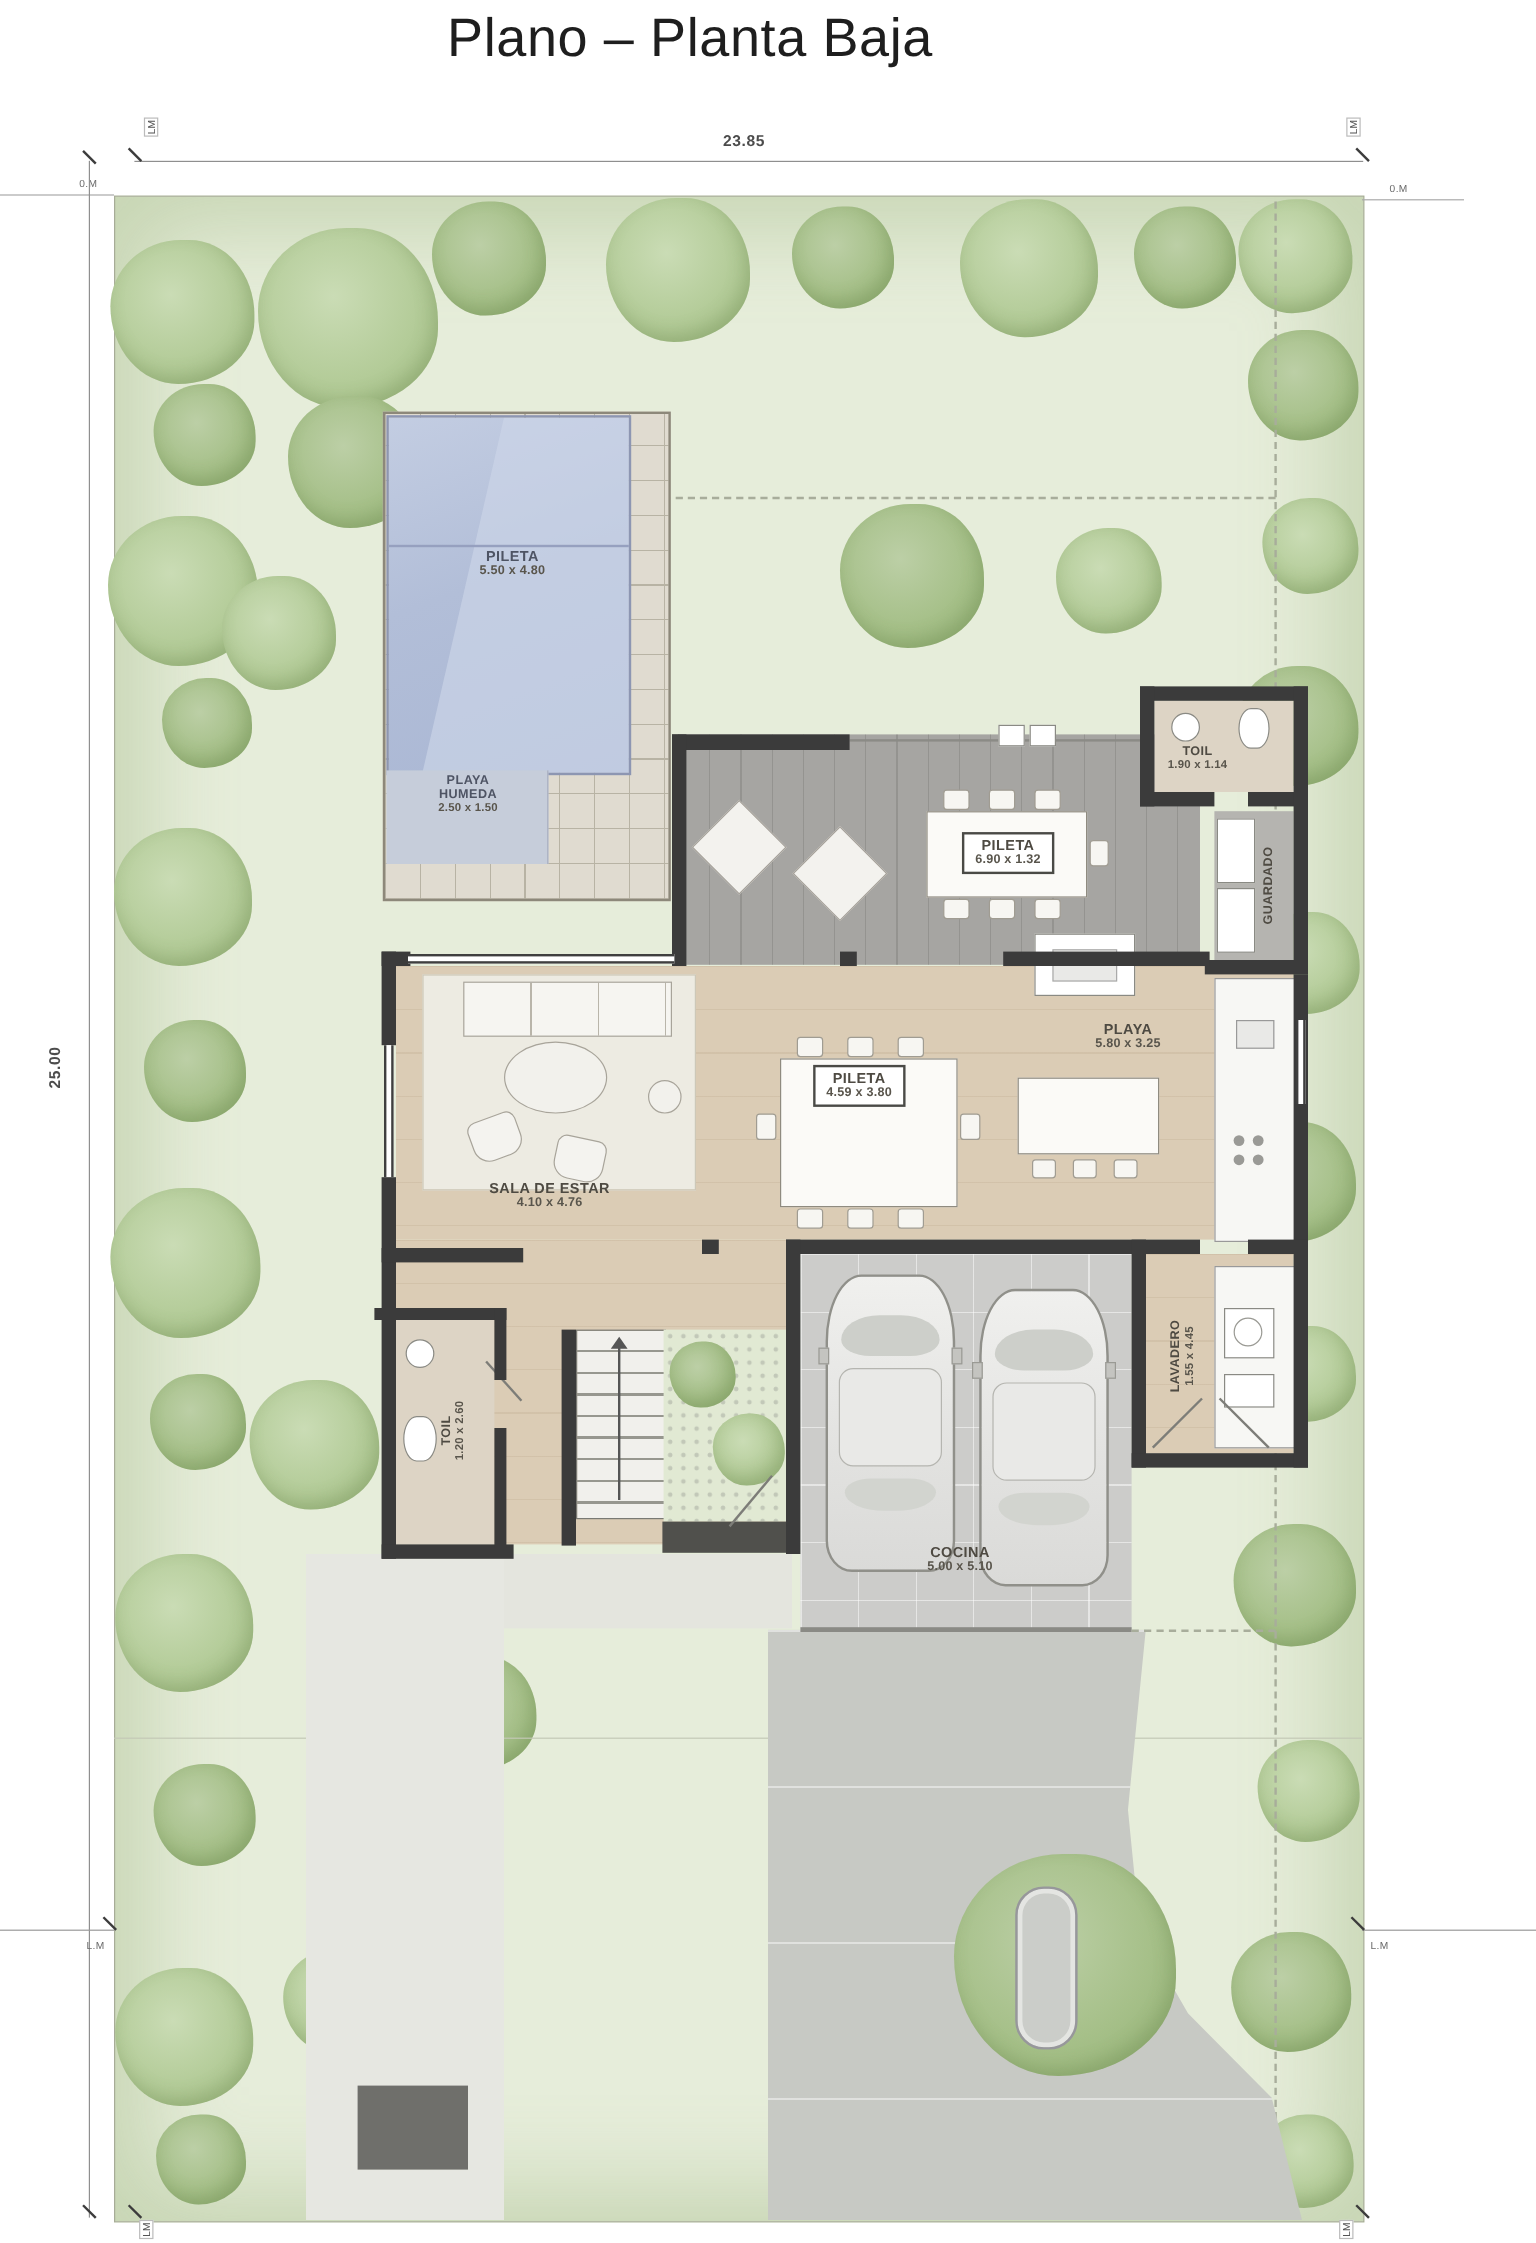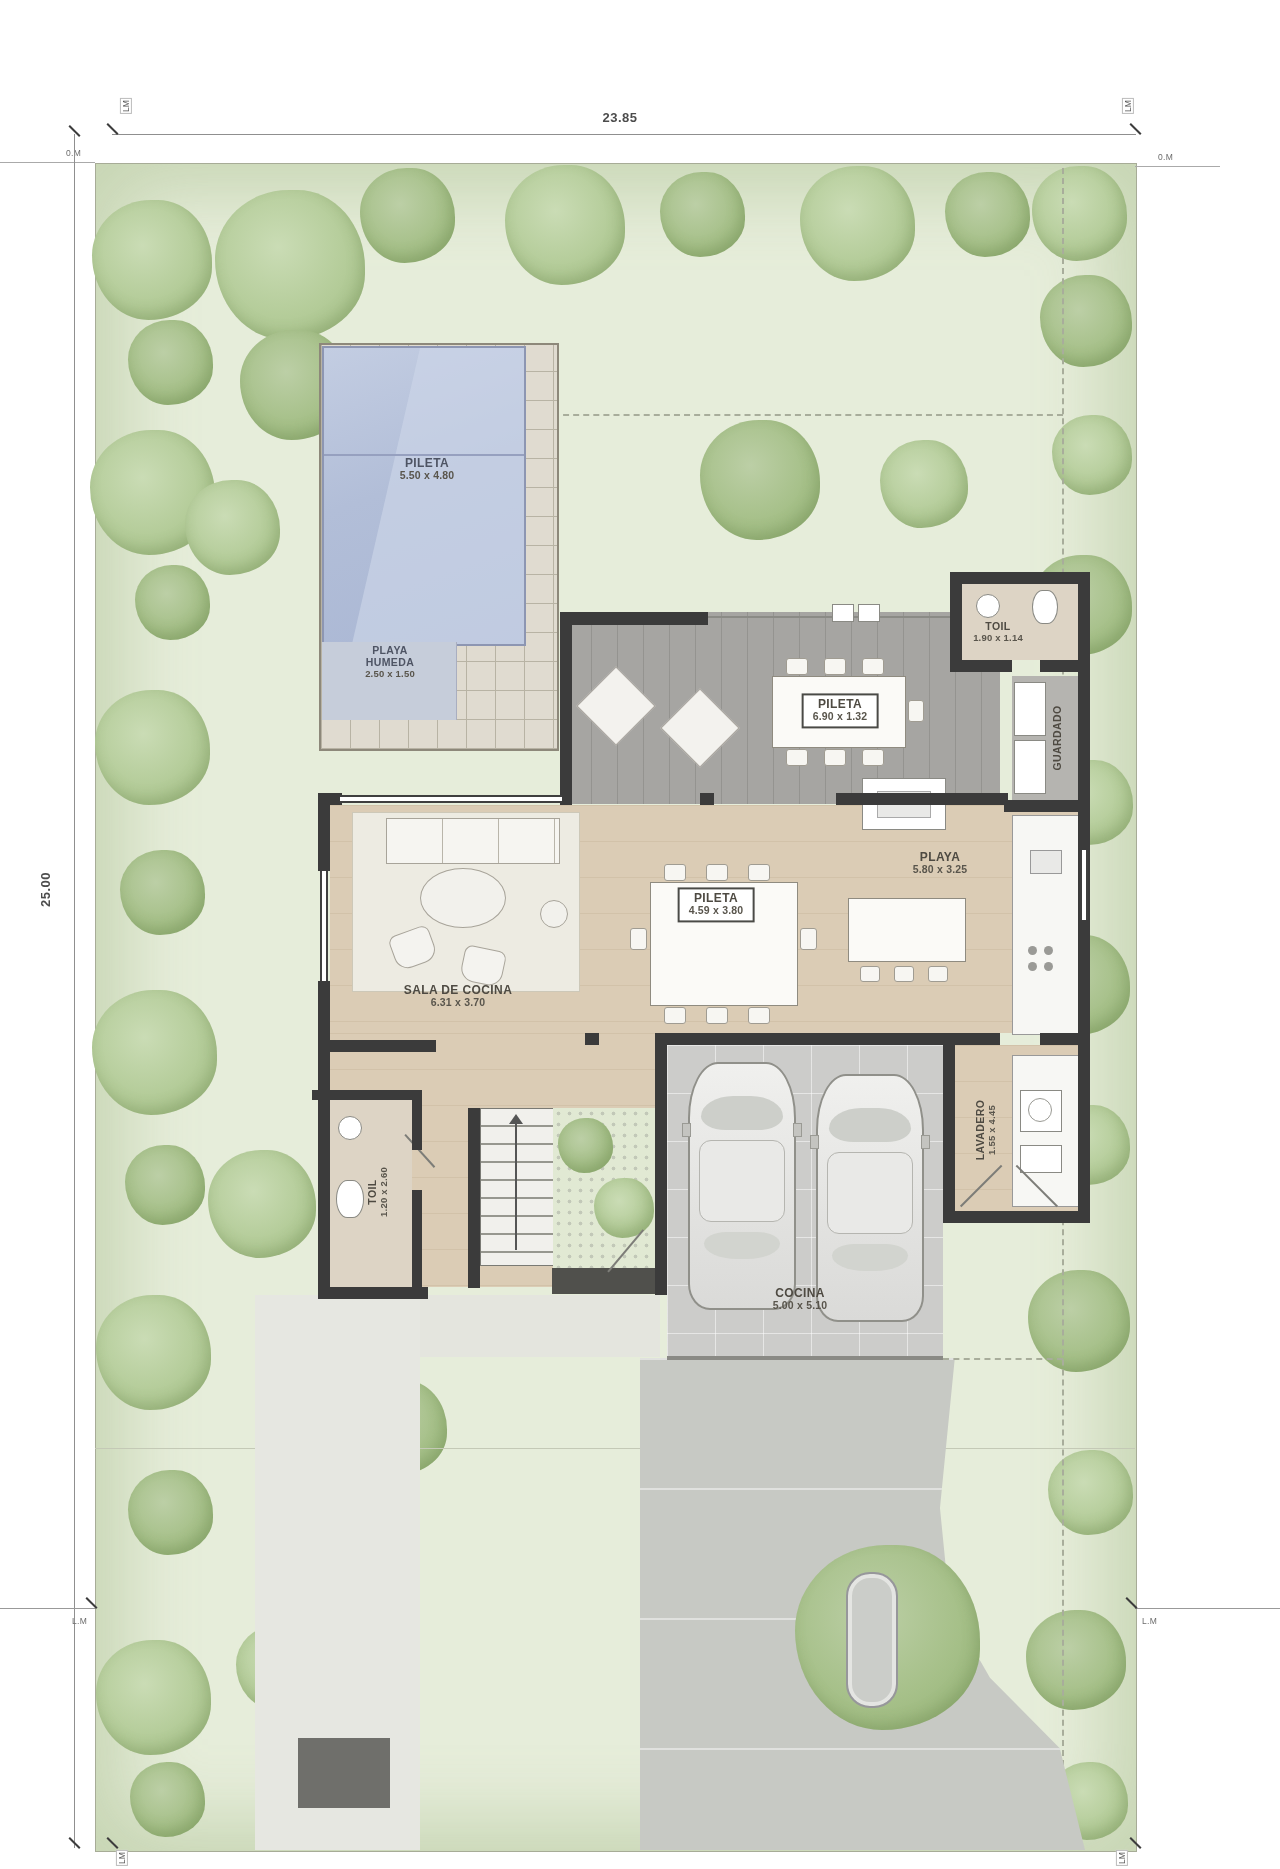--- a/index.html
+++ b/index.html
@@ -76,20 +76,21 @@
   .lbl.wrap{white-space:normal;width:74px;}
   .lbl.sm{font-size:10.5px;}
   .lbl.sm .size{font-size:9.5px;}
   .swing{position:absolute;height:1.5px;background:#7d7d78;}
 </style>
 </head>
 <body>
 
 <div class="plan">
 
+  <div class="title">Plano – Planta Baja</div>
 
   <div class="lot"></div>
 
   <div class="tree" style="left:92px;top:200px;width:120px;height:120px;"></div>
   <div class="tree b" style="left:128px;top:320px;width:85px;height:85px;"></div>
   <div class="tree" style="left:90px;top:430px;width:125px;height:125px;"></div>
   <div class="tree b" style="left:135px;top:565px;width:75px;height:75px;"></div>
   <div class="tree" style="left:95px;top:690px;width:115px;height:115px;"></div>
   <div class="tree b" style="left:120px;top:850px;width:85px;height:85px;"></div>
   <div class="tree" style="left:92px;top:990px;width:125px;height:125px;"></div>
@@ -322,22 +323,22 @@
   </div>
   <div class="lbl" style="left:940px;top:864px;">
     <span>PLAYA</span>
     <span class="size">5.80 x 3.25</span>
   </div>
   <div class="lbl box" style="left:716px;top:905px;">
     <span>PILETA</span>
     <span class="size">4.59 x 3.80</span>
   </div>
   <div class="lbl" style="left:458px;top:997px;">
-    <span>SALA DE COCINA</span>
-    <span class="size">6.31 x 3.70</span>
+    <span>SALA DE ESTAR</span>
+    <span class="size">4.10 x 4.76</span>
   </div>
   <div class="lbl vert sm" style="left:986px;top:1130px;">
     <span>LAVADERO</span>
     <span class="size">1.55 x 4.45</span>
   </div>
   <div class="lbl vert sm" style="left:378px;top:1192px;">
     <span>TOIL</span>
     <span class="size">1.20 x 2.60</span>
   </div>
   <div class="lbl" style="left:800px;top:1300px;">

